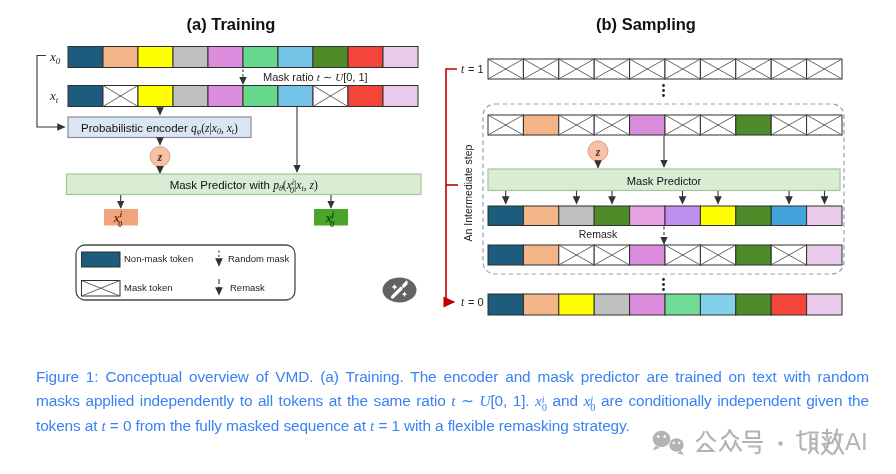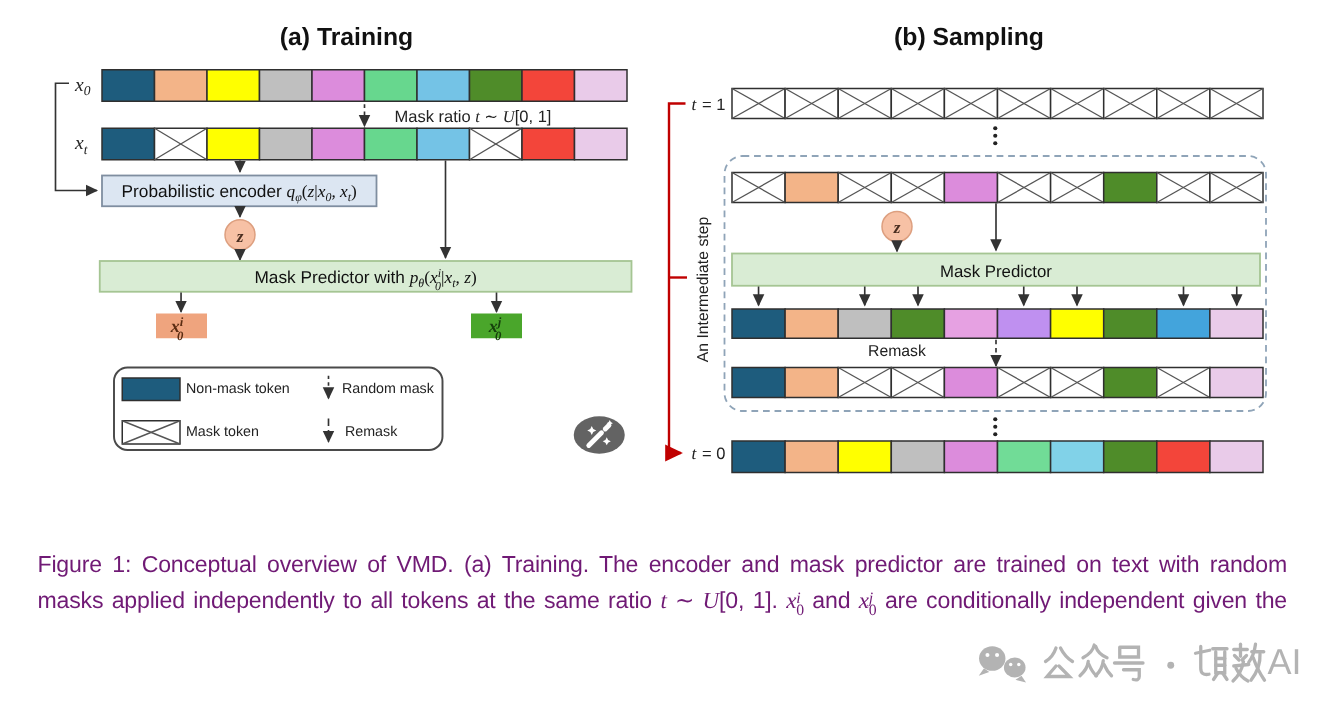--- a/index.html
+++ b/index.html
@@ -1,19 +1,19 @@
 <!DOCTYPE html>
 <html><head>
 <meta charset="utf-8">
 <style>
 html,body{margin:0;padding:0;background:#fff;}
 .page{position:relative;width:896px;height:474px;background:#fff;overflow:hidden;
   font-family:"Liberation Sans",sans-serif;}
 svg{position:absolute;left:0;top:0;}
-.cap{position:absolute;left:25px;top:365px;width:833px;font-size:15.4px;line-height:24.4px;color:#701a75;letter-spacing:-0.12px;}
+.cap{position:absolute;left:36px;top:365px;width:833px;font-size:15.4px;line-height:24.4px;color:#3b82f6;letter-spacing:-0.12px;}
 .cap .j{text-align:justify;text-align-last:justify;}
 .m{font-family:"Liberation Serif",serif;}
 .st{display:inline-block;vertical-align:-0.44em;line-height:8.2px;font-size:10.5px;text-align:left;font-family:"Liberation Serif",serif;}
 .st .sp,.st .sb{display:block;}
 </style>
 </head>
 <body>
 <div class="page">
 <svg width="896" height="360" viewBox="0 0 896 360" font-family="Liberation Sans, sans-serif">
 <defs>
@@ -255,14 +255,15 @@
         <path d="M837,429.5 Q836,437 832.5,441.5" fill="none" stroke="#a6a6a6" stroke-width="2.2" stroke-linecap="round"></path>
         <path d="M834.5,434.5 L842.5,434.5" fill="none" stroke="#a6a6a6" stroke-width="2.2" stroke-linecap="round"></path>
         <path d="M840,436 Q840.5,445 834,453.5" fill="none" stroke="#a6a6a6" stroke-width="2.2" stroke-linecap="round"></path>
         <path d="M835.5,438.5 Q838.5,447 843,453.5" fill="none" stroke="#a6a6a6" stroke-width="2.2" stroke-linecap="round"></path>
         <text x="845" y="449.5" font-size="24" font-family="Liberation Sans, sans-serif" fill="#a6a6a6">AI</text>
       </g>
 </svg>
 <div class="cap">
 <div class="j">Figure 1: Conceptual overview of VMD. (a) Training. The encoder and mask predictor are trained on text with random</div>
 <div class="j">masks applied independently to all tokens at the same ratio <i class="m">t</i> ∼ <i class="m">U</i>[0, 1]. <i class="m">x</i><span class="st"><span class="sp"><i>i</i></span><span class="sb">0</span></span> and <i class="m">x</i><span class="st"><span class="sp"><i>j</i></span><span class="sb">0</span></span> are conditionally independent given the</div>
+<div>tokens at <i class="m">t</i> = 0 from the fully masked sequence at <i class="m">t</i> = 1 with a flexible remasking strategy.</div>
 </div>
 </div>
 
 </body></html>

